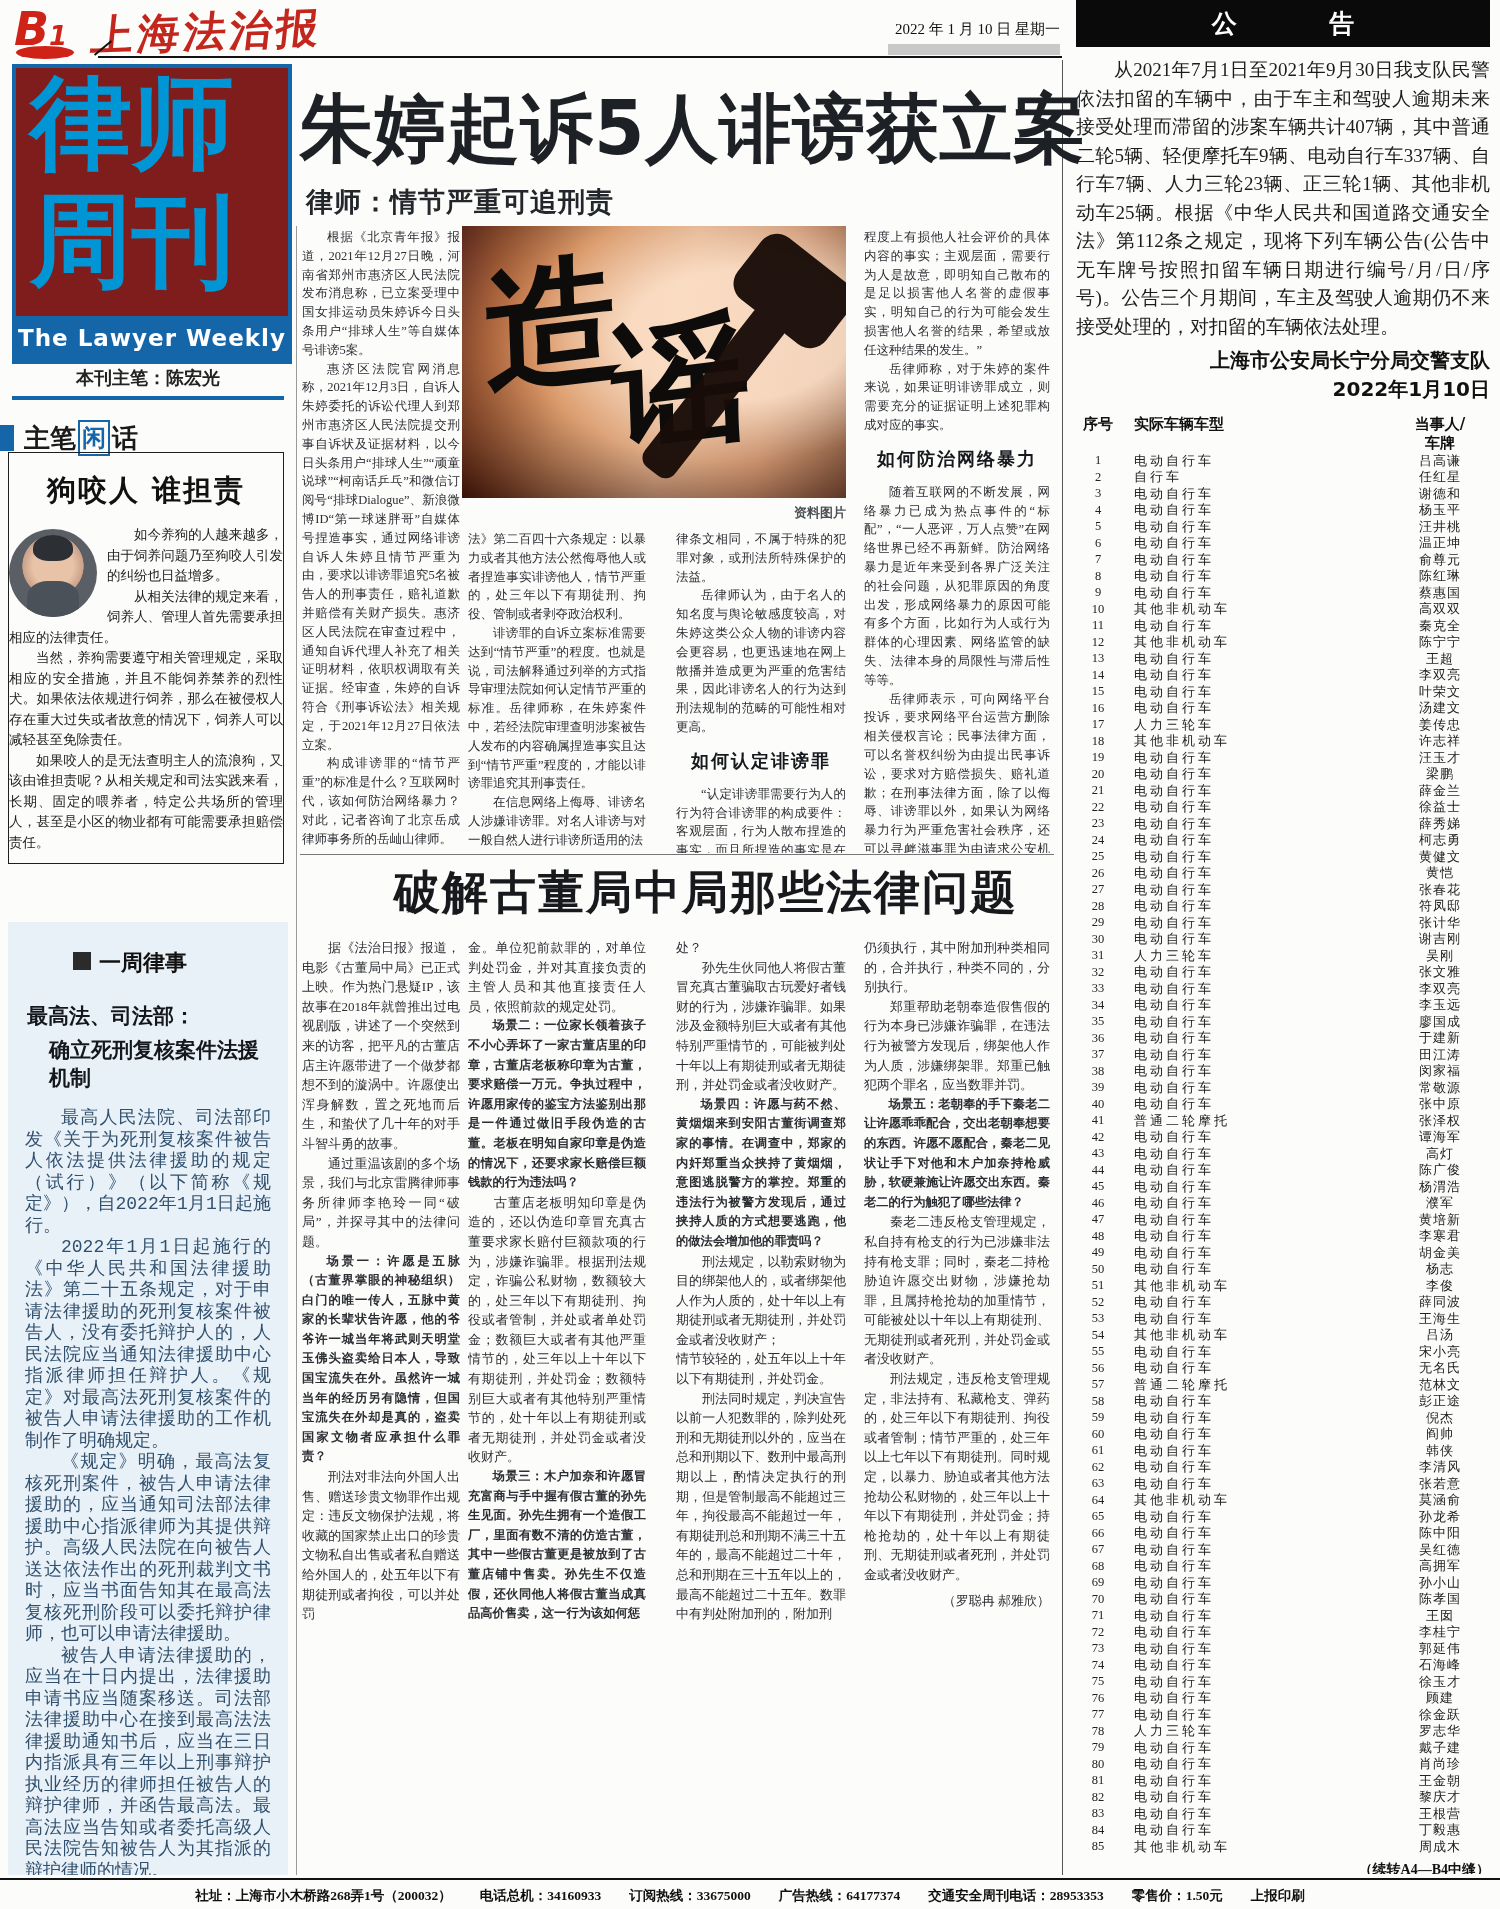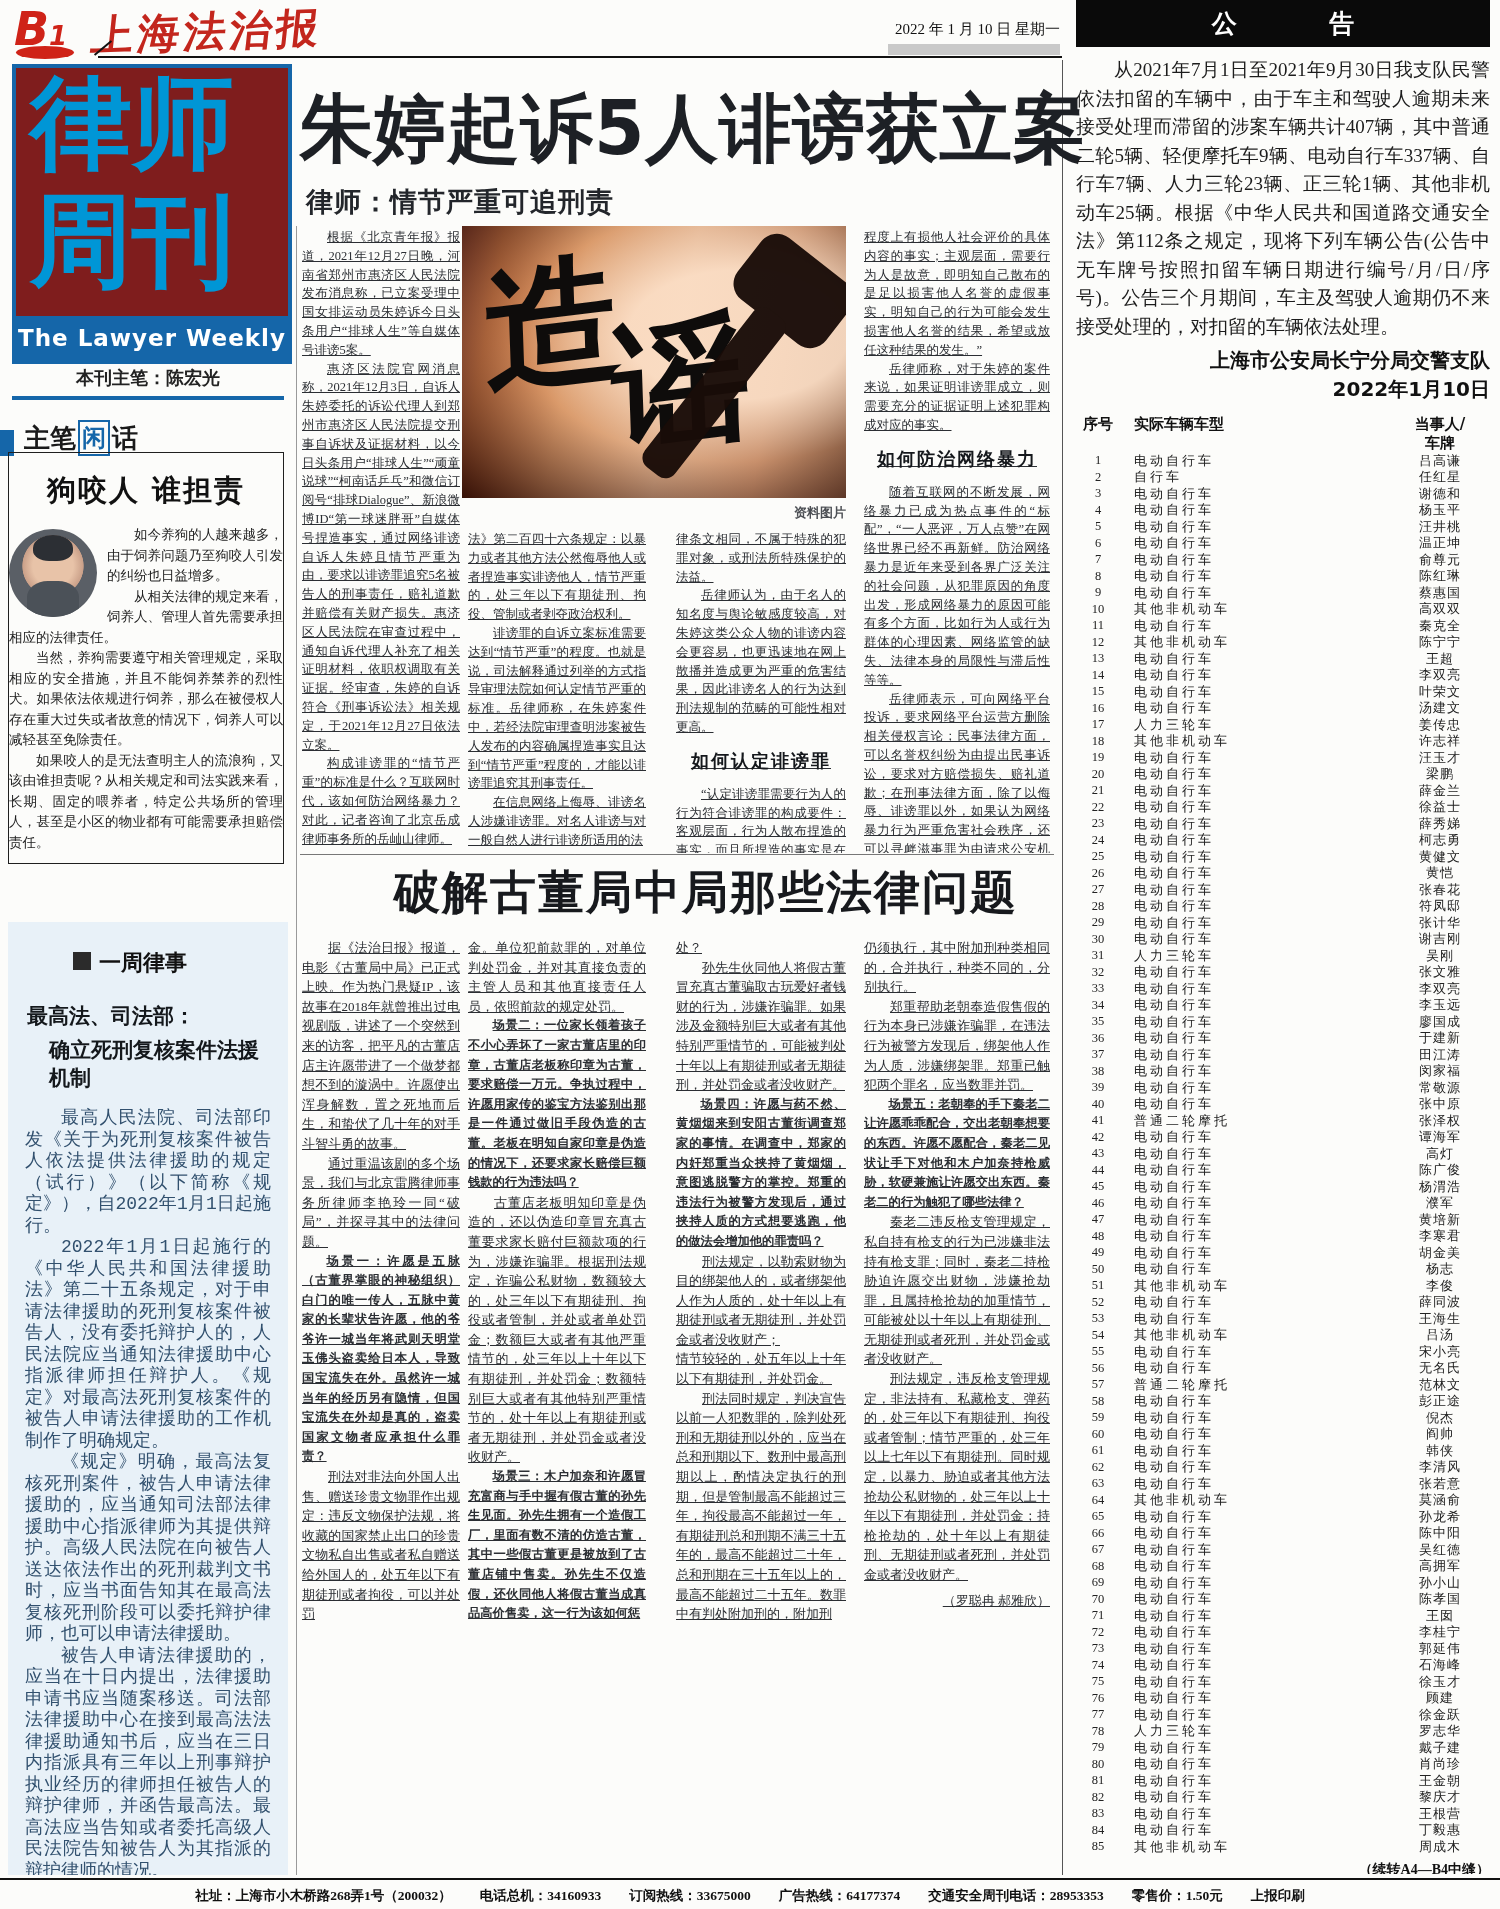--- a/index.html
+++ b/index.html
@@ -32,41 +32,41 @@
   .nr-name{width:100px;text-align:center;letter-spacing:1px;}
   .ntab-note{font:bold 14px "Liberation Serif",serif;text-align:right;margin-top:6px;color:#111;}
   .vrule-right{left:1062px;top:60px;width:0;height:1815px;border-left:1.5px solid #555;}
   .vrule-left{left:296px;top:226px;width:0;height:1649px;border-left:1px solid #9a9a9a;}
   
   .masthead{left:12px;top:64px;width:272px;height:292px;border:4px solid #1566a9;background:#7f1d1d;}
   .mast-big{height:118px;display:flex;justify-content:space-between;padding:0 14px;font:bold 102px "DejaVu Sans",sans-serif;color:#0096d6;line-height:1.08;}
   .mast-bar{position:absolute;left:0;bottom:0;width:100%;height:44px;background:#1566a9;color:#fff;display:flex;align-items:center;justify-content:center;font:bold 23px "DejaVu Sans",sans-serif;letter-spacing:1px;}
   .mast-editor{left:12px;top:366px;width:272px;text-align:center;font:bold 18px "DejaVu Sans",sans-serif;color:#222;}
   .mast-editor-rule{left:12px;top:396px;width:272px;height:0;border-top:4px solid #1566a9;}
-  .col-label{left:0;top:420px;width:290px;font:bold 26px "DejaVu Sans",sans-serif;color:#1a1a1a;display:flex;align-items:flex-end;}
+  .col-label{left:0;top:420px;width:290px;font:bold 26px "DejaVu Sans",sans-serif;color:#1a1a1a;display:flex;align-items:center;}
   .col-label .bluebar{display:inline-block;width:14px;height:26px;background:#1566a9;margin-right:10px;}
   .col-label .boxed{color:#1566a9;border:2px solid #1566a9;padding:0 2px;margin:0 2px;font-size:24px;}
   .essay{left:8px;top:452px;width:276px;height:412px;border:1.5px solid #1f1f1f;padding:10px 0;box-sizing:border-box;overflow:hidden;}
   .essay-title{text-align:center;font:bold 29px "DejaVu Sans",sans-serif;color:#111;margin:8px 0 14px;letter-spacing:2px;}
   .avatar{float:left;width:88px;height:88px;border-radius:50%;margin:4px 10px 4px 0;background:radial-gradient(circle at 50% 42%,#e8c3a8 0 30%,#caa089 45%,#5a5f66 46% 70%,#3c434c 100%);position:relative;overflow:hidden;}
   .avatar:before{content:"";position:absolute;left:24px;top:6px;width:40px;height:26px;background:#2c2f34;border-radius:50% 50% 40% 40%;}
   .avatar:after{content:"";position:absolute;left:18px;top:52px;width:52px;height:40px;background:#4b5158;border-radius:40% 40% 0 0;}
   .essay-body{font-size:13.5px;line-height:20.5px;text-align:justify;color:#222;}
   .essay-body .pr-p{text-indent:2em;}
   .weekly{left:8px;top:922px;width:280px;height:953px;background:#e8f1f8;box-sizing:border-box;padding:26px 17px;overflow:hidden;}
   .weekly-label{font:bold 22px "DejaVu Sans",sans-serif;color:#111;margin-bottom:24px;padding-left:48px;}
   .weekly-label .sq{display:inline-block;width:18px;height:18px;background:#2b2b2b;margin-right:8px;}
   .weekly-t1{font:bold 21px "DejaVu Sans",sans-serif;color:#14181c;margin:0 0 6px 2px;}
   .weekly-t2{font:bold 21px "DejaVu Sans",sans-serif;color:#14181c;margin:0 0 16px 24px;}
   .weekly-body{font-size:18px;line-height:21.5px;text-align:justify;color:#31506e;font-family:Liberation Mono, monospace;}
   .weekly-body .pr-p{text-indent:2em;}
   
   .headline{left:300px;top:80px;width:756px;font:900 74px "DejaVu Sans",sans-serif;color:#1d2025;letter-spacing:1px;white-space:nowrap;transform:scaleX(.98);transform-origin:left;}
   .subhead{left:306px;top:184px;font:bold 27px "DejaVu Sans",sans-serif;color:#23262b;letter-spacing:1px;}
-  .newsbody{font-size:12.5px;line-height:18.8px;text-align:justify;color:#2b2e33;overflow:hidden;text-decoration:underline;}
+  .newsbody{font-size:12.5px;line-height:18.8px;text-align:justify;color:#2b2e33;overflow:hidden;}
   .newsbody .pr-p{text-indent:2em;}
   .newsbody .pr-ph{text-indent:0;}
   .newsbody .pr-pb{text-indent:2em;font-weight:bold;font-family:"DejaVu Sans",sans-serif;font-size:12.3px;}
   .newsbody .pr-h{text-align:center;font:bold 18px "DejaVu Sans",sans-serif;color:#15181c;margin:12px 0;text-indent:0;letter-spacing:2px;}
   .newsbody .pr-sig{text-align:right;text-indent:0;margin-top:6px;}
   .colA{left:302px;top:228px;width:158px;height:625px;}
   .colB{left:468px;top:530px;width:178px;height:323px;}
   .colC{left:676px;top:530px;width:170px;height:323px;}
   .colD{left:864px;top:228px;width:186px;height:625px;}
   .photo{left:462px;top:226px;width:384px;height:272px;background:

